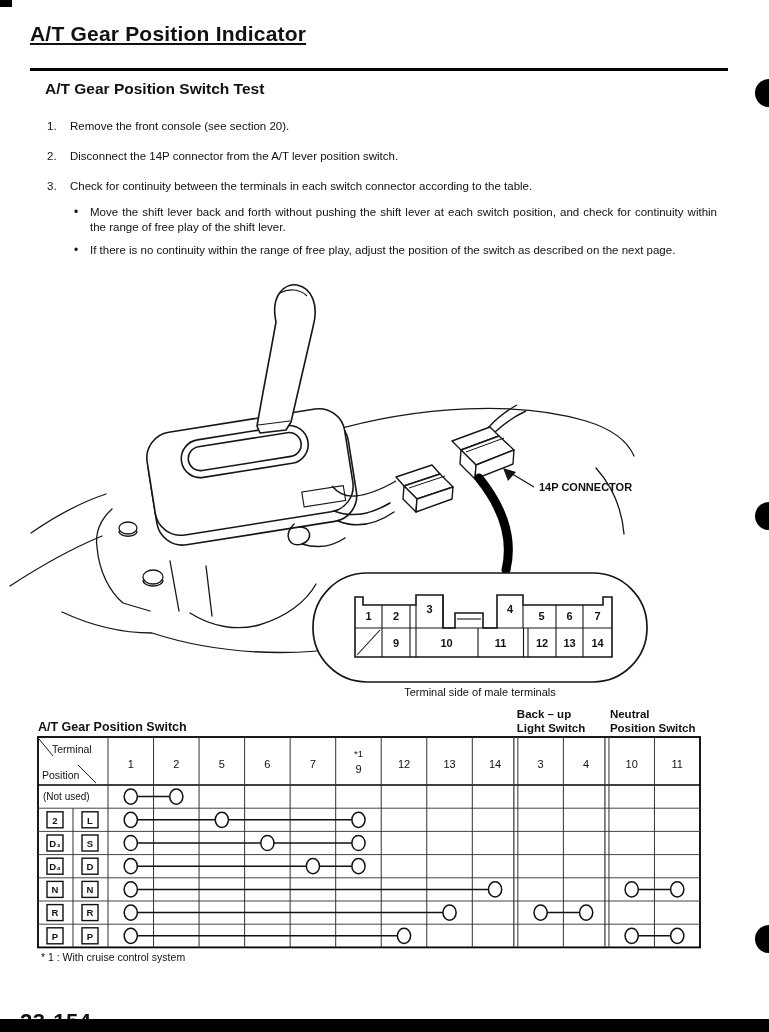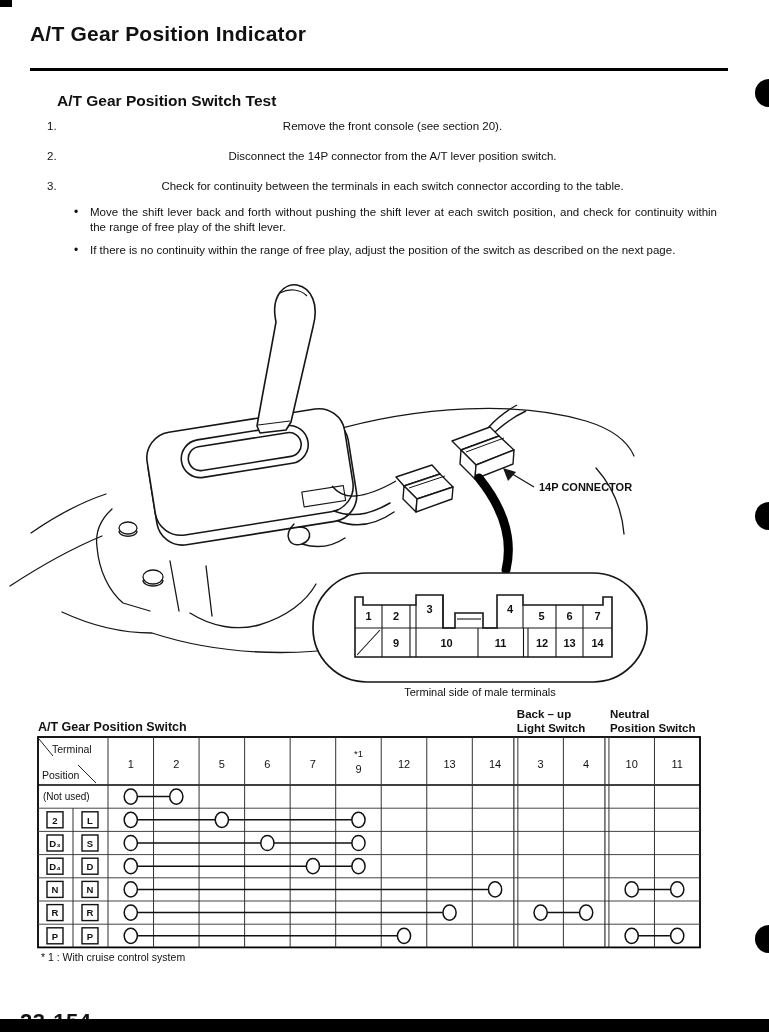--- a/index.html
+++ b/index.html
@@ -1,23 +1,23 @@
 <!DOCTYPE html>
 <html><head>
 <meta charset="utf-8">
 <style>
   html,body{margin:0;padding:0;background:#9a9a9a;}
   .page{position:relative;width:769px;height:1032px;background:#fff;overflow:hidden;
         font-family:"Liberation Sans",sans-serif;color:#111;}
-  .page-title{position:absolute;left:30px;top:22px;font-size:21px;font-weight:bold;margin:0;letter-spacing:.2px;}
+  .page-title{position:absolute;left:30px;top:22px;font-size:21px;font-weight:bold;margin:0;letter-spacing:.2px;text-decoration:underline;}
   .title-rule{position:absolute;left:30px;top:68px;width:698px;height:3px;background:#000;}
-  .section-title{position:absolute;left:45px;top:80px;font-size:15.5px;font-weight:bold;margin:12px;}
+  .section-title{position:absolute;left:45px;top:80px;font-size:15.5px;font-weight:bold;margin:0;}
   .step{position:absolute;left:47px;display:flex;font-size:11.5px;line-height:14.5px;}
   .step .num{width:23px;flex:0 0 23px;}
-  .step .txt{width:645px;text-align:center;}
+  .step .txt{width:645px;}
   .bullets{position:absolute;left:74px;top:205px;width:643px;margin:0;padding:0;list-style:none;}
   .bullets li{display:flex;gap:8px;font-size:11.5px;line-height:14.6px;margin-bottom:9px;text-align:justify;}
   .bullets .dot{flex:0 0 8px;font-size:12px;}
   #illu{position:absolute;left:0;top:280px;}
   #table-svg{position:absolute;left:0;top:700px;}
   .page-number{position:absolute;left:20px;top:1009px;font-size:22px;font-weight:bold;letter-spacing:.5px;}
   .bottom-bar{position:absolute;left:0;top:1019px;width:769px;height:13px;background:#000;}
   .binder-dot{position:absolute;right:-14px;width:28px;height:28px;border-radius:50%;background:#000;}
   .scan-mark{position:absolute;left:0;top:0;width:12px;height:7px;background:#000;}
   svg text{font-family:"Liberation Sans",sans-serif;}

